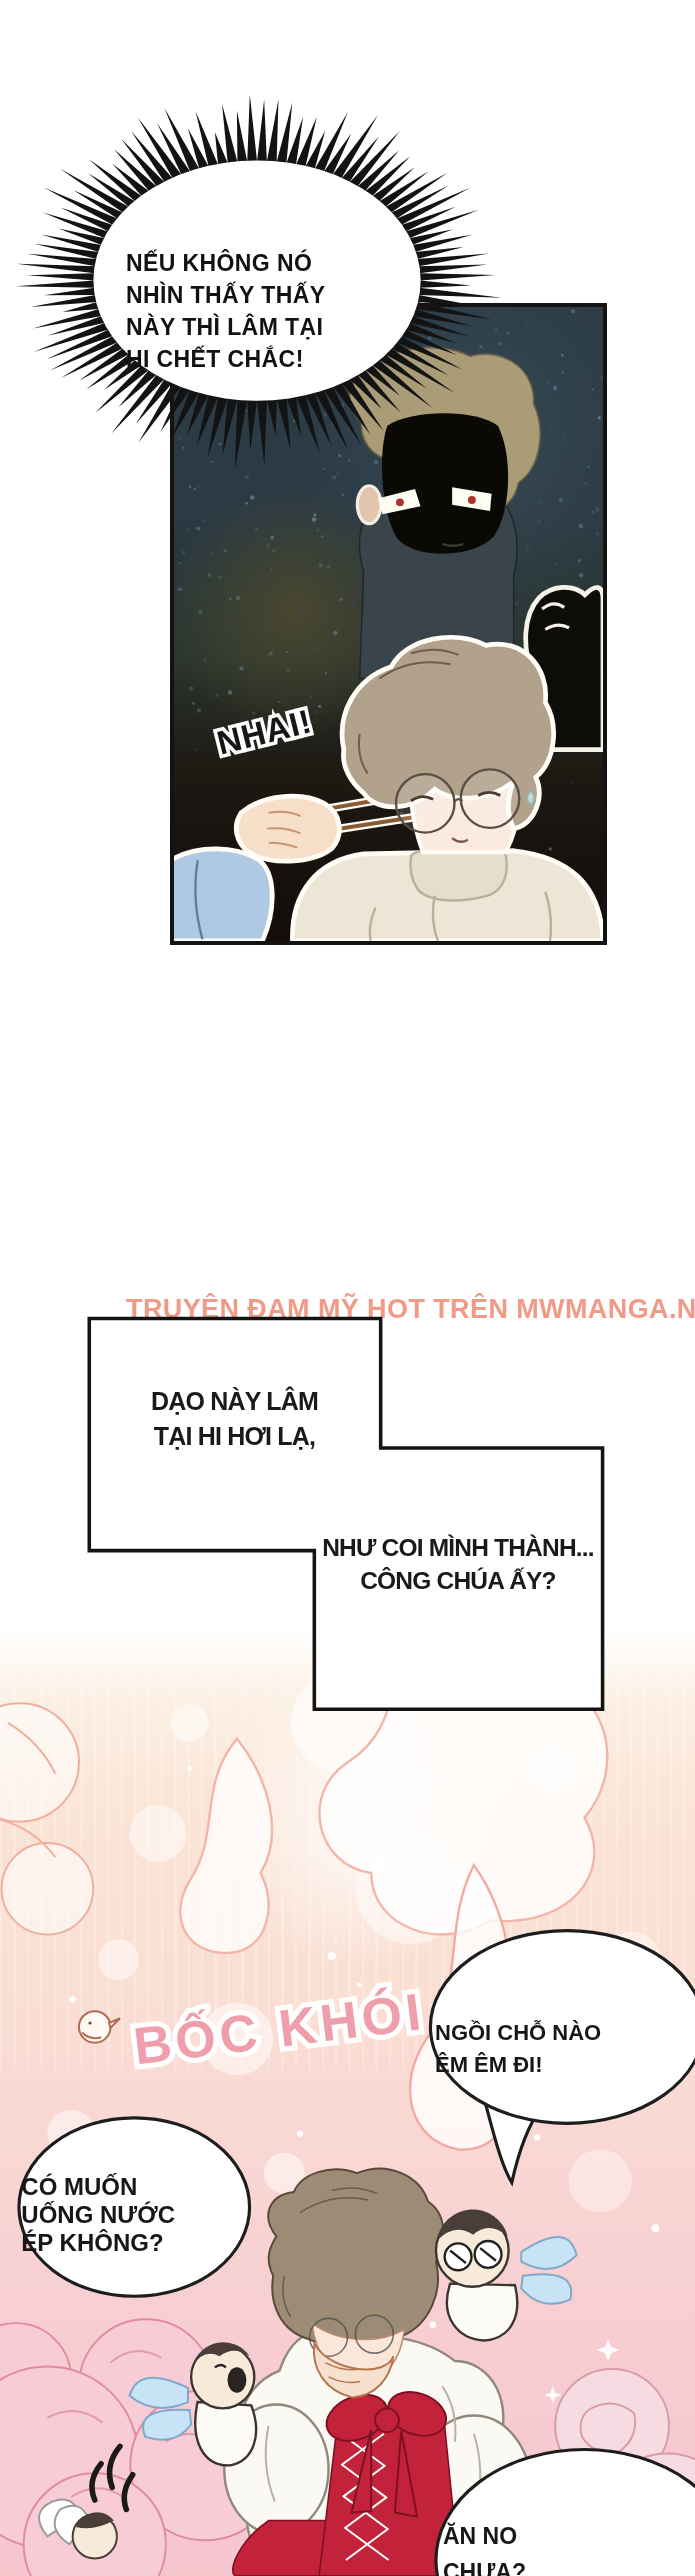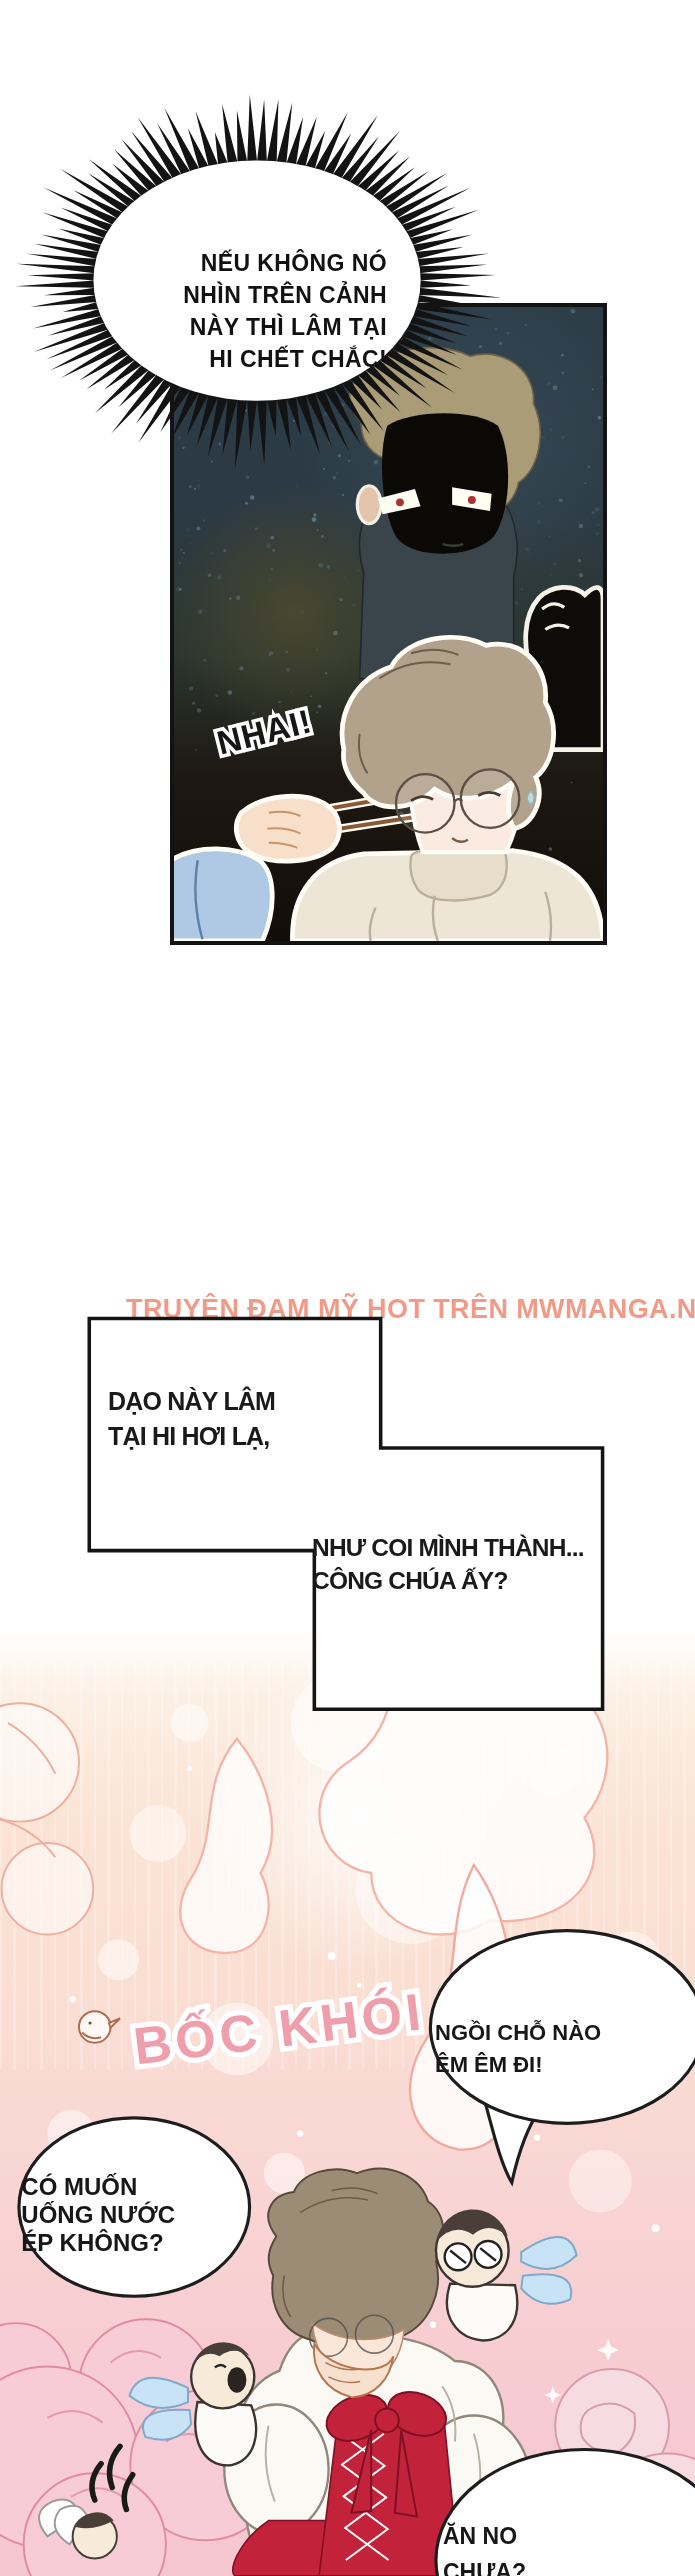--- a/index.html
+++ b/index.html
@@ -9,28 +9,28 @@
   
   #dark-panel{left:170px;top:303px;width:437px;height:642px;z-index:1;
     border:4px solid #131313;box-sizing:border-box;
     background:
       radial-gradient(circle 182px at 28% 48%, rgba(78,74,46,.85) 0%, rgba(78,74,46,0) 70%),
       radial-gradient(circle 237px at 70% 22%, rgba(74,98,114,.35) 0%, rgba(74,98,114,0) 75%),
       linear-gradient(180deg,#2c3d48 0%,#2b3a44 32%,#2b362f 55%,#1d1812 74%,#120d08 100%);}
   #panel-art{left:0;top:0;width:429px;height:634px;}
   
   #burst-svg{left:0px;top:79px;width:522px;height:411px;z-index:2;}
-  #burst-text{left:126px;top:247px;width:261px;z-index:3;text-align:right;
+  #burst-text{left:126px;top:247px;width:261px;z-index:3;text-align:left;
     font-weight:bold;font-size:23px;line-height:32px;color:#121212;letter-spacing:0.4px;}
   
   #watermark{left:126px;top:1294px;width:474px;z-index:2;font-weight:bold;font-size:27px;
     letter-spacing:0.4px;white-space:nowrap;}
   
   #narr-svg{left:79px;top:1308px;width:537px;height:411px;z-index:2;}
-  .narr-text{z-index:3;font-weight:bold;color:#1a1a1a;
+  .narr-text{z-index:3;text-align:center;font-weight:bold;color:#1a1a1a;
     letter-spacing:-0.8px;font-stretch:condensed;}
   #narr-a{left:108px;top:1384px;width:253px;font-size:25px;line-height:35px;}
   #narr-b{left:312px;top:1531px;width:292px;font-size:24.5px;line-height:33px;}
   
   #scene{left:0;top:1628px;width:695px;height:948px;z-index:0;
     background:
       radial-gradient(circle 213px at 52% 20%, rgba(255,255,255,.85), rgba(255,255,255,0) 72%),
       linear-gradient(180deg,#ffffff 0%,#fcefe3 8%,#fae4d5 20%,#fadfd3 38%,#f9d7d3 55%,#f7cdd2 75%,#f6c6cf 100%);}
   #scene-stripes{left:0;top:1659px;width:695px;height:411px;z-index:0;opacity:.45;
     background:repeating-linear-gradient(90deg, rgba(255,255,255,.5) 0 2.4px, rgba(255,255,255,0) 2.4px 13.4px);}
@@ -380,21 +380,21 @@
       <text id="sfx-chew" x="115" y="552" transform="rotate(-14 115 540)" text-anchor="middle" font-family="Liberation Sans, sans-serif" font-size="42" font-weight="bold" fill="#161616" stroke="#ffffff" stroke-width="9" paint-order="stroke" letter-spacing="1">NHAI!</text>
     </svg>
   </div>
 
   <svg id="burst-svg" class="abs" viewBox="0 100 660 520">
     <path id="burst-spike-path" fill="#131313" d="M531.0,355.0 L596.1,361.2 L530.6,364.1 L634.8,376.7 L529.5,373.2 L606.5,387.8 L527.6,382.2 L623.3,404.4 L525.0,391.1 L596.9,412.9 L521.7,399.9 L592.9,425.7 L517.6,408.5 L577.7,434.8 L512.9,417.0 L577.9,449.1 L507.4,425.2 L585.3,467.9 L501.3,433.1 L566.9,474.9 L494.5,440.8 L575.2,497.2 L487.2,448.1 L539.7,491.7 L479.2,455.1 L546.6,515.8 L470.7,461.8 L505.7,500.6 L461.6,468.0 L506.9,522.0 L452.0,473.9 L483.1,518.3 L442.0,479.3 L485.4,545.7 L431.6,484.2 L468.7,550.5 L420.7,488.7 L457.1,563.9 L409.5,492.7 L441.1,571.0 L398.0,496.2 L419.8,565.8 L386.3,499.2 L404.8,575.0 L374.3,501.6 L380.6,551.7 L362.1,503.5 L367.7,569.9 L349.8,504.9 L348.6,551.6 L337.4,505.7 L334.2,589.1 L325.0,506.0 L316.5,570.2 L312.6,505.7 L297.0,593.3 L300.2,504.9 L281.3,575.3 L287.9,503.5 L262.5,579.0 L275.7,501.6 L248.8,564.0 L263.7,499.2 L236.2,551.0 L252.0,496.2 L216.2,556.0 L240.5,492.7 L202.6,547.0 L229.3,488.7 L174.9,560.3 L218.4,484.2 L171.7,536.3 L208.0,479.3 L140.4,548.8 L198.0,473.9 L149.6,515.4 L188.4,468.0 L119.8,522.8 L179.3,461.8 L131.5,493.3 L170.8,455.1 L109.1,492.5 L162.8,448.1 L100.1,481.4 L155.5,440.8 L76.9,478.2 L148.7,433.1 L62.9,468.8 L142.6,425.2 L58.6,454.7 L137.1,417.0 L42.2,445.3 L132.4,408.5 L60.2,424.8 L128.3,399.9 L41.3,415.8 L125.0,391.1 L79.0,394.8 L122.4,382.2 L38.0,388.5 L120.5,373.2 L55.6,373.6 L119.4,364.1 L19.2,362.1 L119.0,355.0 L34.4,348.3 L119.4,345.9 L20.4,333.7 L120.5,336.8 L33.9,321.0 L122.4,327.8 L43.0,308.6 L125.0,318.9 L52.0,296.8 L128.3,310.1 L73.7,289.1 L132.4,301.5 L54.1,268.8 L137.1,293.0 L76.4,262.6 L142.6,284.8 L55.1,237.4 L148.7,276.9 L92.4,240.3 L155.5,269.2 L75.8,213.4 L162.8,261.9 L111.3,219.1 L170.8,254.9 L112.3,201.4 L179.3,248.2 L141.9,207.2 L188.4,242.0 L144.1,189.0 L198.0,236.1 L153.0,175.7 L208.0,230.7 L165.8,166.0 L218.4,225.8 L174.2,148.7 L229.3,221.3 L198.6,156.0 L240.5,217.3 L207.8,136.8 L252.0,213.8 L237.5,162.3 L263.7,210.8 L247.2,140.9 L275.7,208.4 L271.7,167.4 L287.9,206.5 L280.7,131.4 L300.2,205.1 L299.5,140.0 L312.6,204.3 L315.8,119.7 L325.0,204.0 L334.0,126.0 L337.4,204.3 L352.1,125.6 L349.8,205.1 L369.6,129.8 L362.1,206.5 L383.2,148.2 L374.3,208.4 L400.6,147.8 L386.3,210.8 L411.2,165.4 L398.0,213.8 L439.9,141.6 L409.5,217.3 L444.2,168.6 L420.7,221.3 L477.9,145.5 L431.6,225.8 L479.3,172.4 L442.0,230.7 L505.6,165.8 L452.0,236.1 L504.9,190.0 L461.6,242.0 L518.8,197.6 L470.7,248.2 L524.7,211.8 L479.2,254.9 L542.1,216.7 L487.2,261.9 L566.0,218.5 L494.5,269.2 L567.6,234.7 L501.3,276.9 L595.4,237.2 L507.4,284.8 L576.4,261.5 L512.9,293.0 L605.6,265.4 L517.6,301.5 L572.8,290.2 L521.7,310.1 L597.8,296.8 L525.0,318.9 L586.4,312.4 L527.6,327.8 L618.2,320.7 L529.5,336.8 L616.4,334.7 L530.6,345.9 L627.0,348.0 Z"></path>
     <ellipse cx="325" cy="355" rx="207" ry="152" fill="#ffffff"></ellipse>
   </svg>
   <div id="burst-text" class="abs">
     <div>NẾU KHÔNG NÓ</div>
-    <div>NHÌN TRÊN CẢNH</div>
+    <div>NHÌN THẤY THẤY</div>
     <div>NÀY THÌ LÂM TẠI</div>
     <div>HI CHẾT CHẮC!</div>
   </div>
 
   <div id="watermark" class="abs" title="TRUYỆN ĐAM MỸ HOT TRÊN MWMANGA.NET" style="color: rgb(240, 155, 135);">TRUYỆN ĐAM MỸ HOT TRÊN MWMANGA.NET</div>
 
   <svg id="narr-svg" class="abs" viewBox="100 1655 680 520">
     <polygon points="113,1668 482,1668 482,1832 763,1832 763,2163 398,2163 398,1962 113,1962" fill="#ffffff" stroke="#141414" stroke-width="4.5"></polygon>
   </svg>
   <div id="narr-a" class="abs narr-text">

